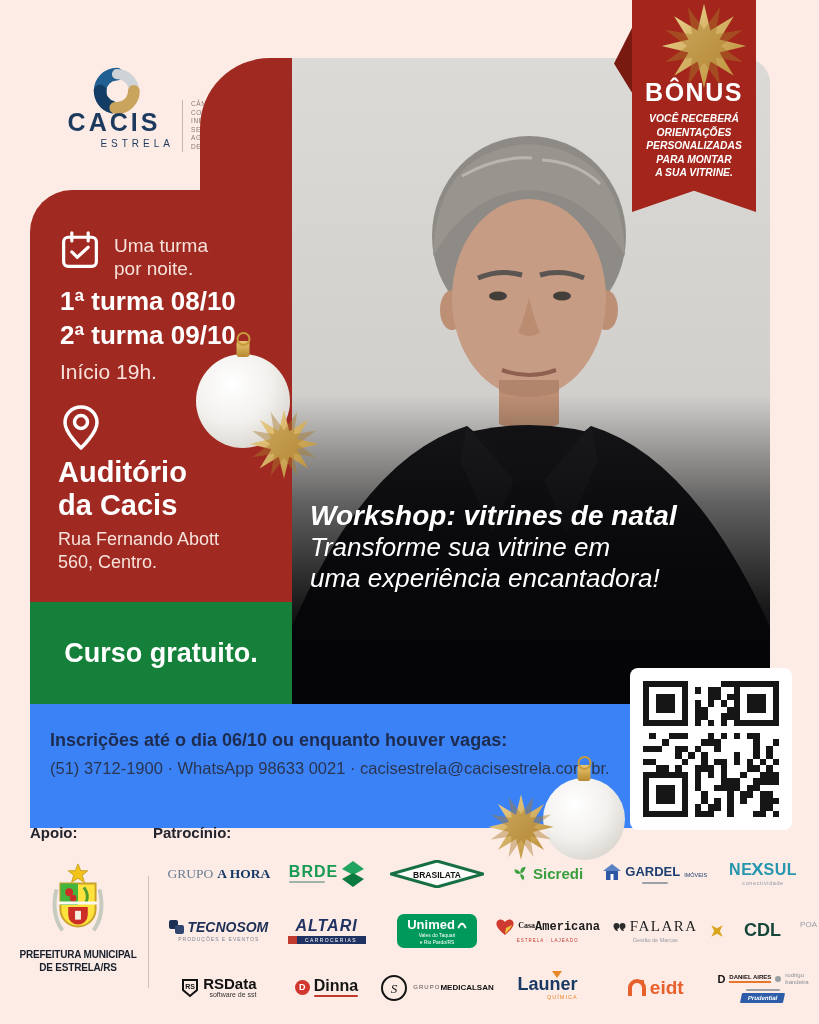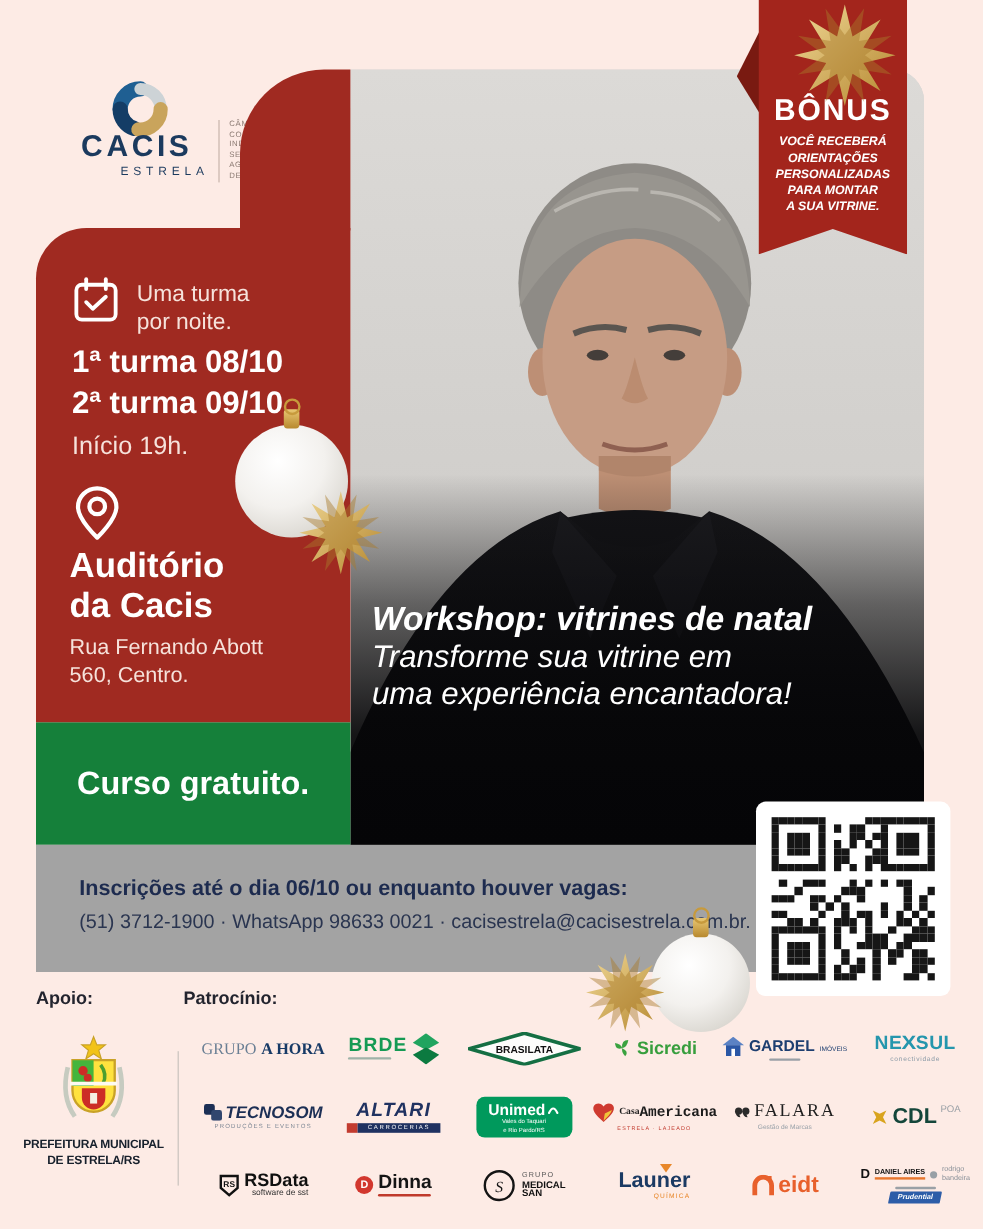--- a/index.html
+++ b/index.html
@@ -35,22 +35,22 @@
   .turma2 { position:absolute; left:30px; top:130px; font-size:26px; font-weight:bold; }
   .inicio { position:absolute; left:30px; top:170px; font-size:21px; color:#f6e2db; }
   .loc-icon { position:absolute; left:30px; top:214px; }
   .loc-title { position:absolute; left:28px; top:266px; font-size:29px; line-height:33px; font-weight:bold; }
   .loc-addr  { position:absolute; left:28px; top:338px; font-size:18px; line-height:23px; color:#f6e2db; }
 
   
   .green-band { position:absolute; left:30px; top:602px; width:262px; height:102px; background:#15803a;
                 display:flex; align-items:center; justify-content:center; z-index:2;
                 color:#fff; font-size:27px; font-weight:bold; }
-  .tan-band { position:absolute; left:30px; top:704px; width:612px; height:106px; background:#a3a3a3;
-              padding:26px 0 0 36px; z-index:2; }
+  .tan-band { position:absolute; left:30px; top:704px; width:612px; height:124px; background:#3b82f6;
+              padding:26px 0 0 20px; z-index:2; }
   .insc-title { font-size:18px; font-weight:bold; color:#1d2b4f; }
   .insc-contact { font-size:16.5px; color:#2a3550; margin-top:8px; }
 
   
   .workshop { position:absolute; left:310px; top:500px; width:460px; z-index:5; color:#fff; font-style:italic; }
   .ws-title { font-size:28px; font-weight:bold; line-height:32px; }
   .ws-sub   { font-size:26px; line-height:31px; }
   .speaker { position:absolute; left:302px; top:616px; z-index:5; color:#fff; }
   .sp-with { font-size:17px; color:#e9e9e9; }
   .sp-name { font-size:23px; font-weight:bold; margin-top:1px; }
@@ -124,21 +124,21 @@
   .falara-txt { font-family:"Liberation Serif",serif; font-size:15px; letter-spacing:1.5px; color:#1f1f1f; }
   .falara-sub { font-size:5.5px; color:#98a0a8; margin-top:2px; }
   .cdl-txt { font-size:18px; font-weight:bold; color:#14463a; }
   .cdl-sub { font-size:8px; color:#9aa0a6; align-self:flex-start; }
   .rsd-col { display:flex; flex-direction:column; align-items:flex-end; }
   .rsd-txt { font-size:15px; font-weight:bold; color:#101010; line-height:14px;}
   .rsd-sub { font-size:7px; color:#333; }
   .dinna-icon { width:15px; height:15px; border-radius:50%; background:#d2372e; color:#fff;
                 font-size:9px; font-weight:bold; line-height:15px; text-align:center; }
   .dinna-txt { font-size:16px; font-weight:bold; color:#151515; line-height:14px; }
-  .msan-col { display:flex; flex-direction:column; align-items:flex-start; line-height:7px; }
+  .msan-col { display:flex; flex-direction:row; align-items:flex-start; line-height:7px; }
   .msan-sub { font-size:6px; color:#555; letter-spacing:1px; }
   .msan-txt { font-size:8px; font-weight:bold; color:#111; }
   .launer-wrap { position:relative; }
   .launer-txt { font-size:18px; font-weight:bold; color:#1b3a63; line-height:16px; }
   .launer-tri { position:absolute; top:-5px; left:58%; width:0; height:0;
                 border-left:5px solid transparent; border-right:5px solid transparent; border-top:7px solid #e8872a; }
   .launer-sub { font-size:5.5px; color:#e8872a; letter-spacing:1px; align-self:flex-end; }
   .eidt-txt { font-size:19px; font-weight:bold; color:#e8602c; }
   .daniel-name { font-size:6px; font-weight:bold; color:#111; border-bottom:2px solid #e8772e; padding-bottom:1px; }
   .daniel-d { font-size:11px; font-weight:bold; color:#111; }
@@ -880,21 +880,21 @@
             <path d="M1,4 Q1,9 5,9 L3,4 Z" fill="#2b2b2b"></path>
           <circle cx="9.5" cy="4" r="3" fill="#2b2b2b"></circle>
             <path d="M7,4 Q7,9 11,9 L9,4 Z" fill="#2b2b2b"></path>
         </svg>
         <span class="falara-txt">FALARA</span>
       </div>
       <span class="falara-sub">Gestão de Marcas</span>
     </div>
 
     <div class="sp">
-      <div class="row" style="gap:3px;align-items:flex-start">
+      <div class="row" style="gap:19px;align-items:flex-start">
         <svg width="16" height="16" viewBox="0 0 16 16" style="margin-top:3px">
           <polygon points="8,0 10,6 16,8 10,10 8,16 6,10 0,8 6,6" fill="#d9a41e" transform="rotate(45 8 8)"></polygon>
         </svg>
         <span class="cdl-txt">CDL</span>
         <span class="cdl-sub">POA</span>
       </div>
     </div>
 
     <div class="sp">
       <div class="row" style="gap:4px">

